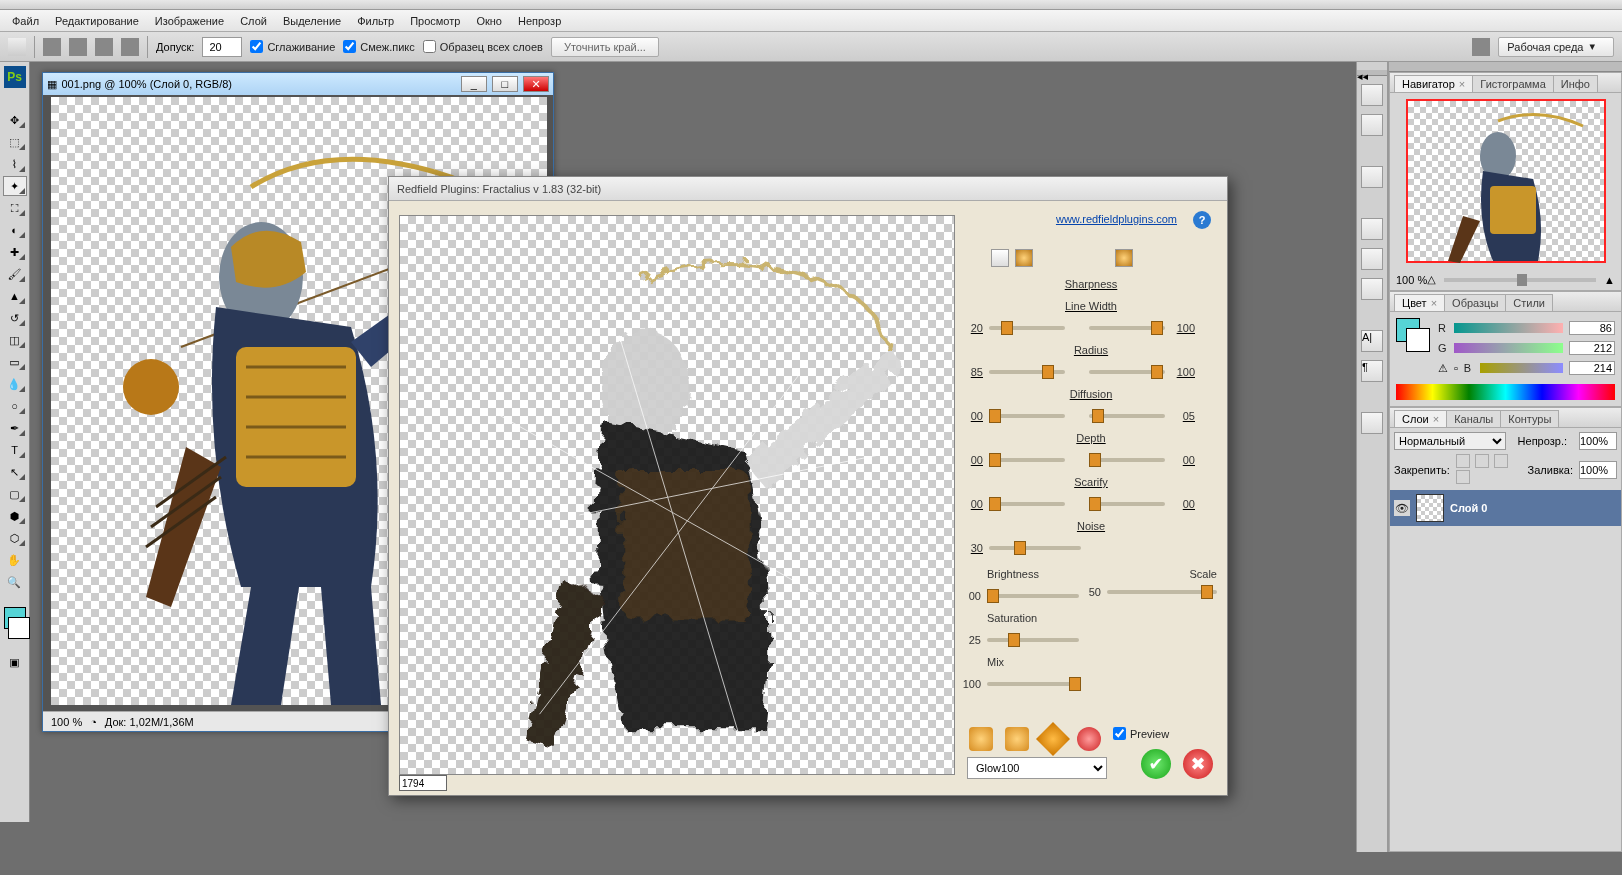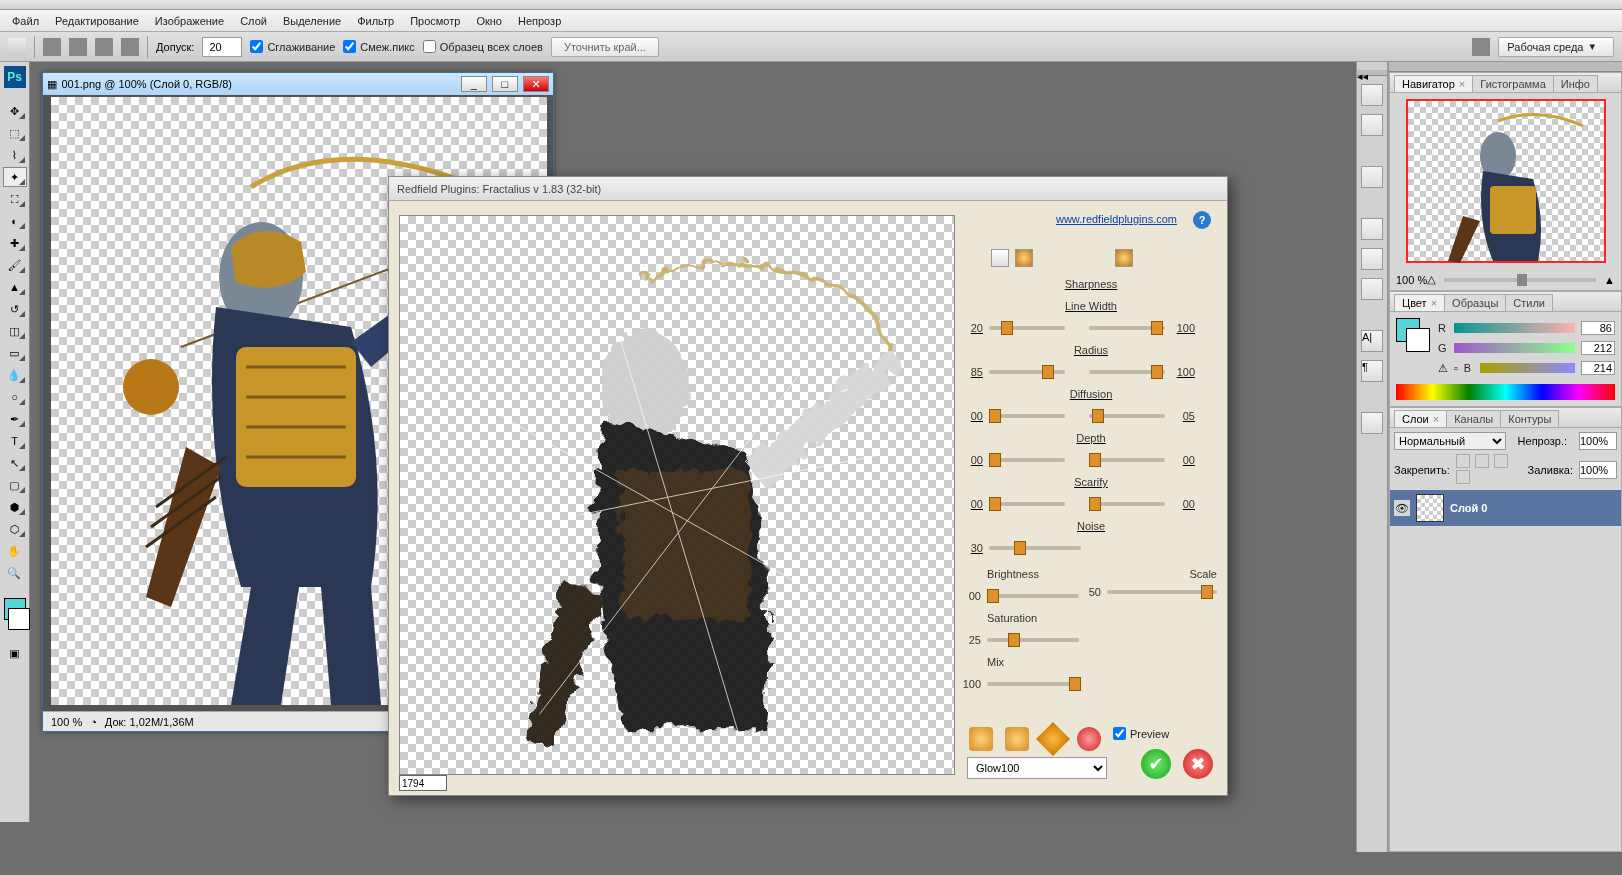--- a/index.html
+++ b/index.html
@@ -17,21 +17,21 @@
 .optionbox { height:20px; padding:0 6px; border:1px solid #999; background:#fff; display:flex; align-items:center;}
 .chk { display:flex; align-items:center; gap:4px; color:#222;}
 .chk input { width:13px;height:13px;}
 .refine-btn { height:20px; padding:0 12px; border:1px solid #aaa; background:linear-gradient(#fdfdfd,#e5e5e5); border-radius:2px; color:#666;}
 .workspace-drop { height:20px; padding:0 18px 0 8px; border:1px solid #aaa; background:linear-gradient(#fdfdfd,#e5e5e5); border-radius:2px; color:#222; display:flex;align-items:center; gap:6px;}
 
 
 .toolbox { position:absolute; left:0; top:62px; width:30px; height:760px; background:#d5d5d5; border-right:1px solid #888; display:flex; flex-direction:column; align-items:center; padding:4px 0; gap:0;}
 .toolbox .t { width:24px;height:20px; margin:1px 0; border:1px solid transparent; display:flex;align-items:center;justify-content:center; position:relative;}
 .toolbox .t.sel { background:#eee; border:1px solid #888;}
-.toolbox .ps { width:22px;height:22px; background:#0a4d8c; color:#5eead4; font-weight:bold; display:flex;align-items:center;justify-content:center; font-size:12px; margin-bottom:12px;}
+.toolbox .ps { width:22px;height:22px; background:#0a4d8c; color:#84cc16; font-weight:bold; display:flex;align-items:center;justify-content:center; font-size:12px; margin-bottom:21px;}
 .toolbox .swatch { width:22px;height:22px; border:1px solid #000; margin-top:6px;}
 .toolbox .triangle::after { content:''; position:absolute; right:1px; bottom:1px; border:3px solid transparent; border-right-color:#555; border-bottom-color:#555;}
 
 
 .docwin { position:absolute; left:42px; top:72px; width:512px; height:660px; background:#535353; border:1px solid #3a6ea5; box-shadow:0 0 6px rgba(0,0,0,.4);}
 .docwin .titlebar2 { height:22px; background:linear-gradient(#cde9ff,#aed4f5); display:flex; align-items:center; justify-content:space-between; padding:0 4px; color:#000;}
 .docwin .winbtns span { display:inline-block; width:26px; height:16px; border:1px solid #888; background:linear-gradient(#fff,#ddd); margin-left:2px; text-align:center; line-height:14px;}
 .docwin .winbtns .close { background:linear-gradient(#f77,#c00); color:#fff;}
 .docwin .canvas { position:absolute; left:8px; top:24px; width:496px; height:608px; background-image:
   linear-gradient(45deg,#ccc 25%,transparent 25%,transparent 75%,#ccc 75%),
@@ -90,21 +90,21 @@
 .navfooter { display:flex; align-items:center; justify-content:space-between; padding:4px 6px;}
 .zslider { flex:1; height:4px; background:#bbb; margin:0 8px; position:relative;}
 .zslider .thumb { position:absolute; left:48%; top:-4px; width:10px;height:12px;background:#888;}
 
 .colorrow { display:flex; align-items:center; gap:6px; height:20px;}
 .colorrow .lab { width:10px; color:#222;}
 .colorrow .bar { flex:1; height:10px;}
 .colorrow .bar.r { background:linear-gradient(90deg,#06978f,#ffb0b0);}
 .colorrow .bar.g { background:linear-gradient(90deg,#a058c8,#8cff8c);}
 .colorrow .bar.b { background:linear-gradient(90deg,#a8a000,#8c8cff);}
-.colorrow .num { width:34px; border:1px solid #999; background:#fff; text-align:right; padding:0 2px;}
+.colorrow .num { width:46px; border:1px solid #999; background:#fff; text-align:right; padding:0 2px;}
 .spectrum { height:16px; margin-top:6px; background:linear-gradient(90deg,red,#ff0,green,cyan,blue,magenta,red);}
 .fgsw { width:24px;height:24px; border:1px solid #000;}
 
 .layerhdr { display:flex; align-items:center; gap:12px; padding:4px;}
 .layerhdr select { flex:1; height:18px; border:1px solid #999;}
 .layerlockrow { display:flex; align-items:center; gap:6px; padding:0 4px 4px;}
 .layerlockrow .icons span { display:inline-block;width:14px;height:14px;border:1px solid #aaa;margin-right:2px;}
 .layerrow { display:flex; align-items:center; height:36px; background:#5a76a0; color:#fff; padding:0 4px; gap:6px;}
 .layerrow .eye { width:16px;height:16px; color:#222; background:#d7d7d7; text-align:center; line-height:16px;}
 .layerrow .lthumb { width:28px;height:28px; border:1px solid #333; background-image:

